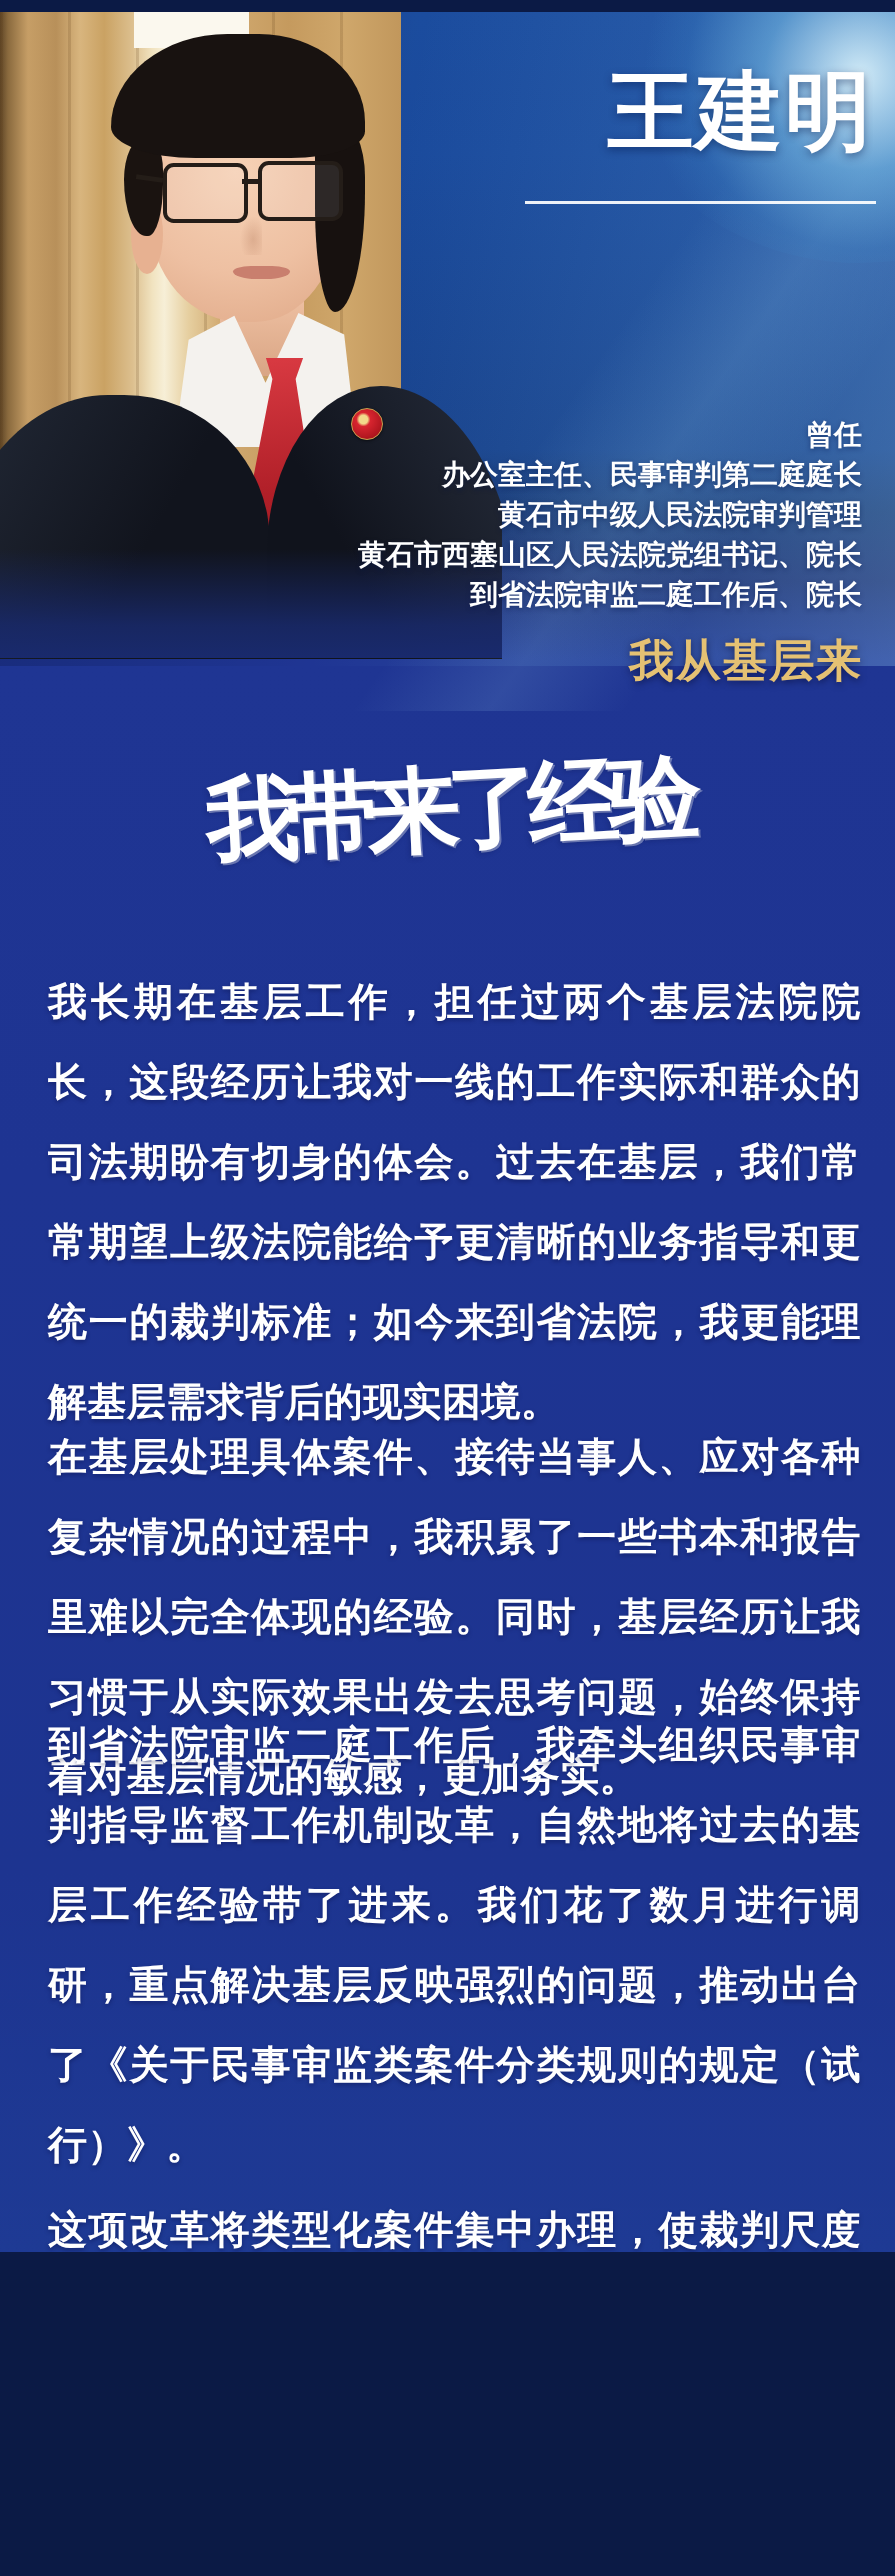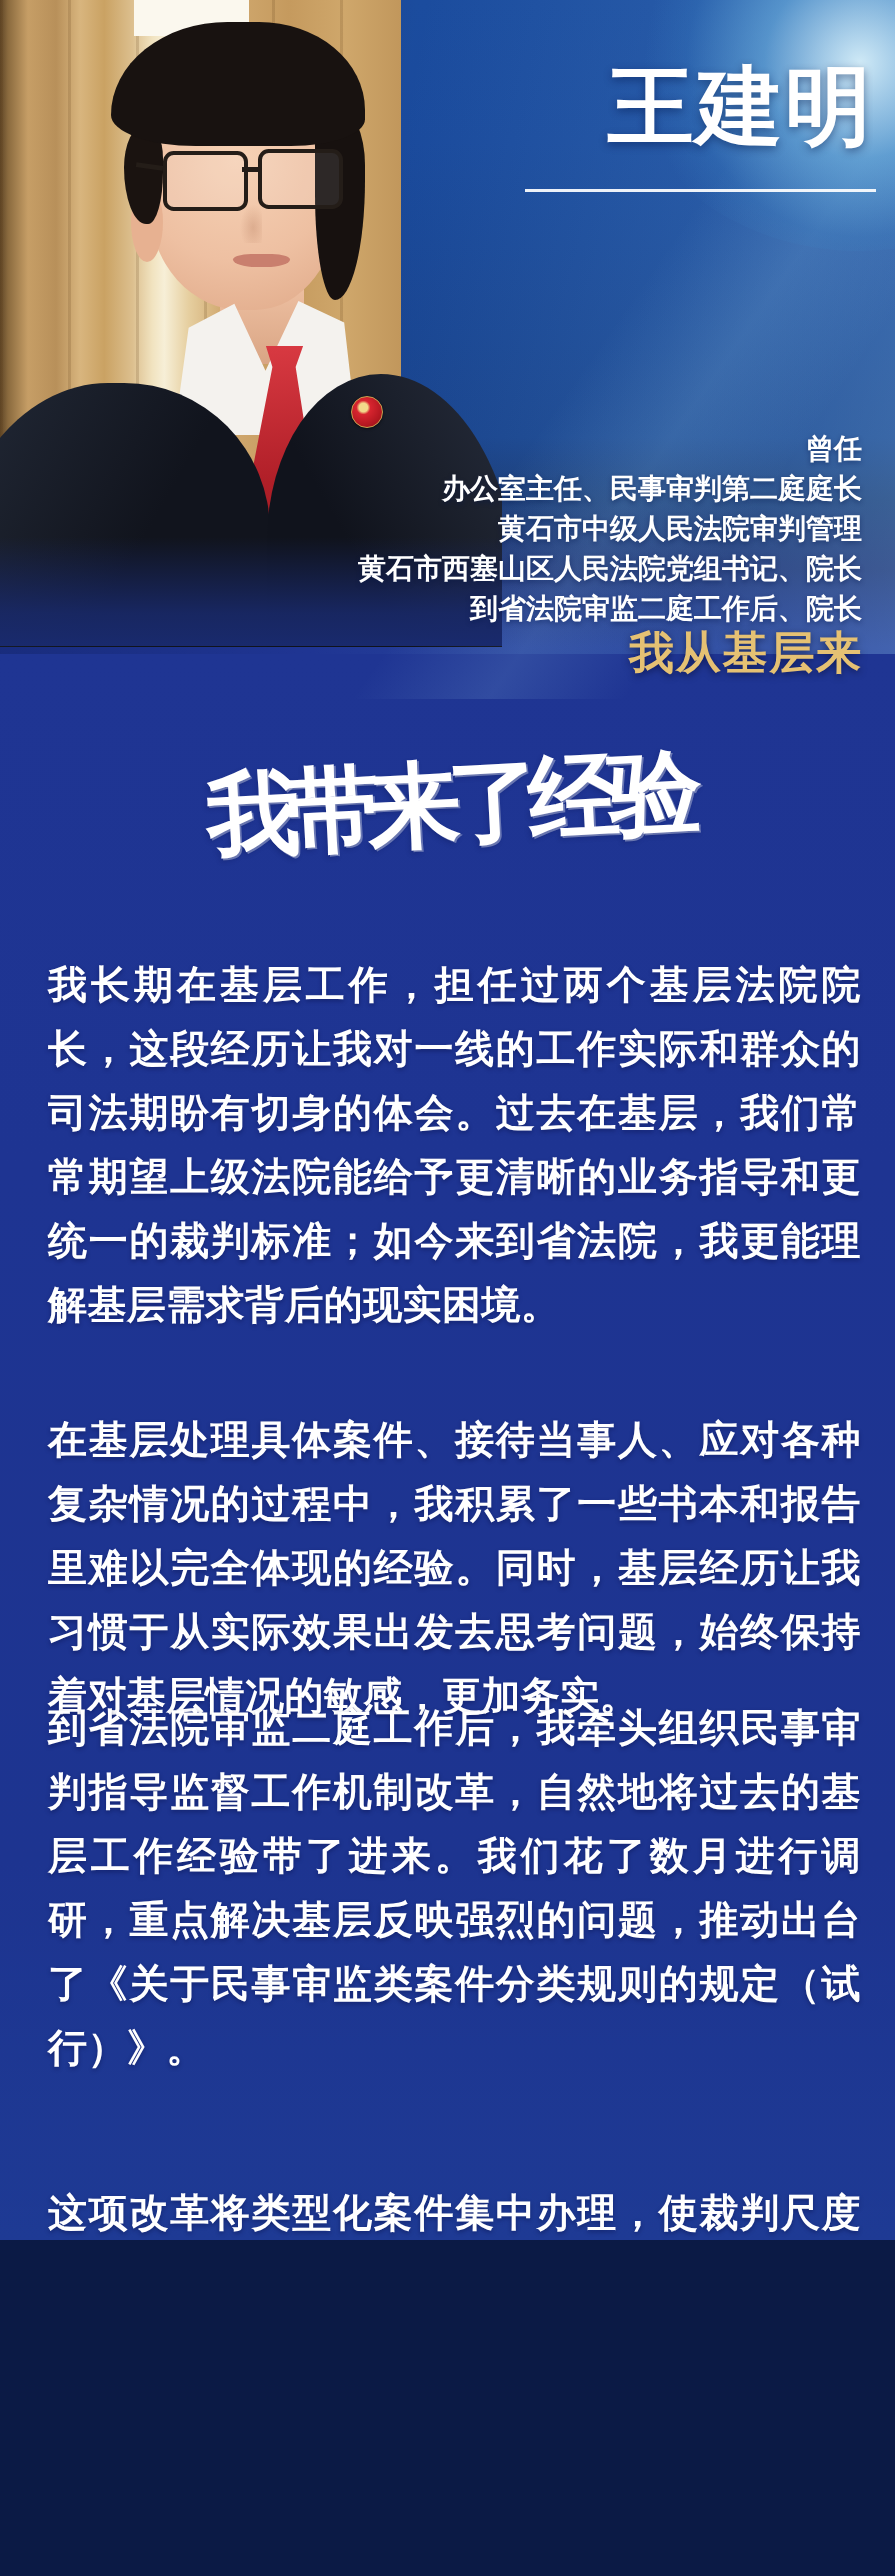--- a/index.html
+++ b/index.html
@@ -1,18 +1,18 @@
 <!DOCTYPE html>
 <html style="font-size:14.3px"><head>
 <meta charset="utf-8">
 <style>
   html,body{margin:0;padding:0;background:#0b1a45;}
   .poster{
-    position:relative; width:896px; height:2240px; margin:0 auto; overflow:hidden;
-    font-family:Liberation Sans, sans-serif;
+    position:relative; width:896px; height:2240px; margin:12px auto; overflow:hidden;
+    font-family:Liberation Mono, monospace;
     background:linear-gradient(180deg,
       #1b4c9e 0%, #1a4a9c 6.3%, #17418b 19.5%, #163571 22.3%,
       #192a6d 25.4%, #1f3593 28.9%, #1e3492 52%, #1d3490 83%, #1e3a94 100%);
   }
   .abs{position:absolute;}
   
   .hero-light{left:0;top:0;width:896px;height:654px;
     background:linear-gradient(100deg, rgba(0,10,40,.28) 0%, rgba(0,10,40,0) 42%,
       rgba(110,175,225,.16) 72%, rgba(150,205,240,.30) 100%);}
   .hero-glow{left:627px;top:-125px;width:466px;height:376px;border-radius:50%;
@@ -72,32 +72,32 @@
       #b0161f 70%, #8e1118 100%);
     box-shadow:0 0.9px 2.7px rgba(0,0,0,.5);}
   .photo-fade{left:0;top:537px;width:502px;height:109px;
     background:linear-gradient(180deg, rgba(25,42,109,0) 0%, rgba(25,42,109,.85) 70%, #192a6d 100%);}
   
   .name{right:22.4px;top:59px;font-size:86px;line-height:1.1;font-weight:700;color:#ffffff;
     letter-spacing:2.7px;text-shadow:0 2.7px 9px rgba(0,20,70,.45);}
   .divider{left:525px;top:189px;width:351px;height:2.7px;background:rgba(255,255,255,.92);}
   .org{right:34px;top:215px;text-align:right;color:#ffffff;font-weight:700;
     font-size:41px;line-height:62px;text-shadow:0 1.8px 7.2px rgba(0,20,70,.45);}
-  .former{right:34px;top:429px;text-align:right;color:#ffffff;font-weight:600;
+  .former{right:34px;top:405px;text-align:right;color:#ffffff;font-weight:600;
     font-size:28px;line-height:40px;text-shadow:0 1.8px 5.4px rgba(0,20,70,.45);}
   .tagline{right:33px;top:625px;font-size:45px;line-height:56px;font-weight:800;
     letter-spacing:1.8px;color:#e5c173;text-shadow:0 1.8px 7.2px rgba(0,0,30,.5);}
   
   .calligraphy{left:0;top:742px;width:896px;text-align:center;color:#ffffff;
     font-size:93px;font-weight:800;letter-spacing:-12.5px;line-height:1.35;
     transform:rotate(-3deg);
     text-shadow:1.8px 1.8px 0 rgba(255,255,255,.35), -0.9px 2.7px 5.4px rgba(10,20,80,.3);}
   
   .para{left:48px;width:813px;color:#ffffff;font-weight:700;font-size:39px;
-    line-height:64px;text-align:justify;text-justify:inter-ideograph;
+    line-height:80px;text-align:justify;text-justify:inter-ideograph;
     letter-spacing:0.4px;text-shadow:0 1.8px 4.5px rgba(5,10,60,.4);}
   .p1{top:953px;} .p2{top:1408px;} .p3{top:1696px;} .p4{top:2181px;}
   
   .flare-panel{left:511px;top:2490px;width:385px;height:86px;background:rgba(90,140,210,.10);}
   .flare-h{left:269px;top:2546px;width:627px;height:14.3px;filter:blur(2.7px);
     background:linear-gradient(90deg, rgba(255,255,255,0) 0%, rgba(190,220,250,.55) 55%,
       rgba(240,250,255,.95) 92%, #ffffff 100%);}
   .flare-v{left:849px;top:2418px;width:11.6px;height:158px;filter:blur(2.7px);
     background:linear-gradient(180deg, rgba(255,255,255,0) 0%, rgba(225,242,255,.85) 80%, #fff 100%);}
   .flare-thin{left:548px;top:2497px;width:2.7px;height:79px;background:rgba(180,210,245,.5);

